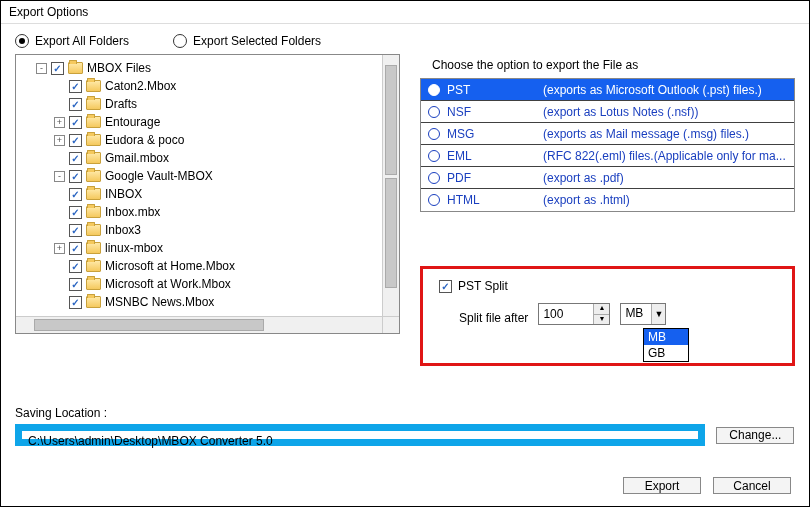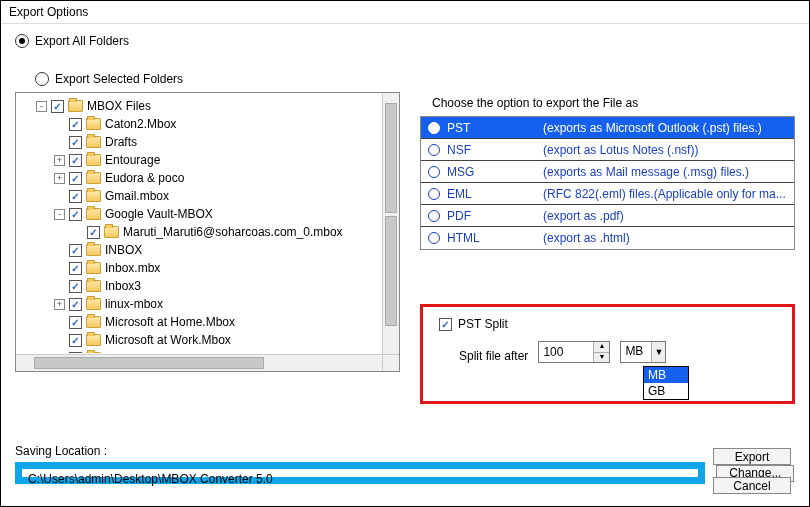--- a/index.html
+++ b/index.html
@@ -19,21 +19,20 @@
     font-size: 12px;
     border-bottom: 1px solid #ddd;
   }
   .content {
     padding: 10px 14px 14px 14px;
   }
   .toprow {
     display: flex;
     gap: 24px;
     margin-bottom: 6px;
-    flex-direction: column;
   }
   .radio-wrap { display: flex; align-items: center; gap: 6px; }
   .radio-circle {
     width: 14px; height: 14px; border: 1px solid #333; border-radius: 50%;
     display: inline-flex; align-items: center; justify-content: center; background:#fff;
   }
   .radio-circle.selected::after {
     content: ""; width: 6px; height: 6px; background: #000; border-radius: 50%;
   }
   .main-columns {
@@ -162,21 +161,21 @@
   .saving-row { margin-top: 40px; }
   .saving-input {
     width: 690px; height: 22px; border:7px solid #0ea5e9; display:inline-block;
     padding: 3px 6px; background:#fff; vertical-align:middle;
   }
   .btn {
     border: 1px solid #888; background: #f4f4f4; height: 17px; min-width: 78px;
     padding: 0 12px; font-size:12px; cursor:default;
   }
   .bottom-buttons {
-    position:absolute; right: 18px; bottom: 12px; display:flex; gap:12px;flex-direction:column;
+    position:absolute; right: 18px; bottom: 12px; display:flex; gap:12px;
   }
   .change-btn-wrap { display:inline-block; vertical-align:middle; margin-left:8px;}
   .desc-cell { overflow:hidden; text-overflow:ellipsis; white-space:nowrap;}
 </style>
 </head>
 <body>
 
 <div class="titlebar">Export Options</div>
 
 <div class="content">
@@ -243,29 +242,20 @@
               <span class="folder-icon"></span>
               <span>Gmail.mbox</span>
             </div>
             <div class="tree-row">
               <span class="guide">&nbsp;</span>
               <span class="guide">&nbsp;</span>
               <span class="expander">-</span>
               <span class="chk checked"></span>
               <span class="folder-icon"></span>
               <span>Google Vault-MBOX</span>
-            </div>
-            <div class="tree-row">
-              <span class="guide">&nbsp;</span>
-              <span class="guide">&nbsp;</span>
-              <span class="guide">&nbsp;</span>
-              <span class="expander blank"></span>
-              <span class="chk checked"></span>
-              <span class="folder-icon"></span>
-              <span>Maruti_Maruti6@soharcoas.com_0.mbox</span>
             </div>
             <div class="tree-row">
               <span class="guide">&nbsp;</span>
               <span class="guide">&nbsp;</span>
               <span class="expander blank"></span>
               <span class="chk checked"></span>
               <span class="folder-icon"></span>
               <span>INBOX</span>
             </div>
             <div class="tree-row">

